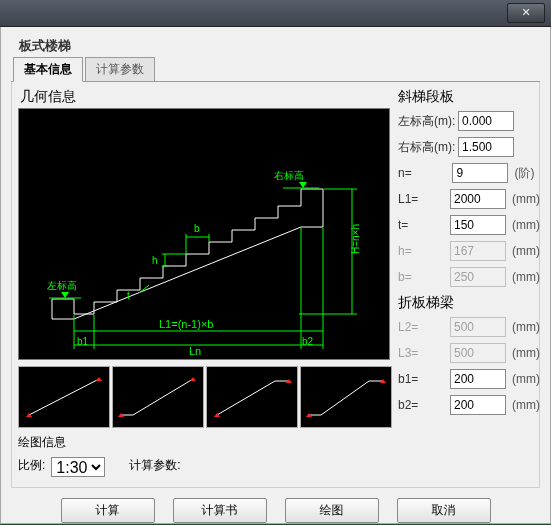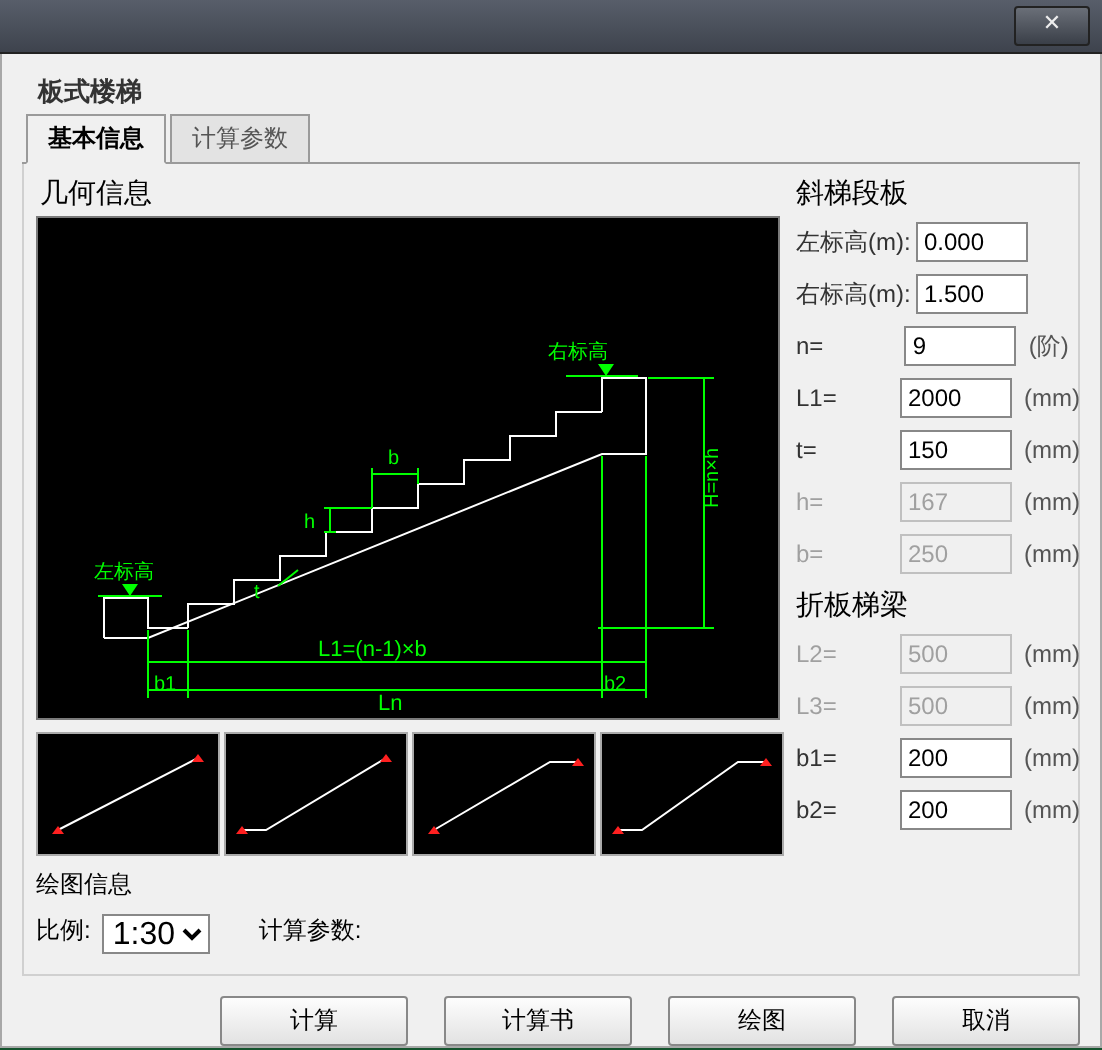--- a/index.html
+++ b/index.html
@@ -23,21 +23,21 @@
 .params{width:140px;padding-top:0}
 .params .sec-title{font-size:14px;margin-bottom:4px}
 .prow{display:flex;align-items:center;margin-bottom:4px;height:22px}
 .prow .lbl{width:60px;color:#333}
 .prow .lbl.disabled{color:#a0a0a0}
 .prow input{width:48px;height:18px;border:1px solid #888;padding:0 3px;font-size:12px;font-family:Liberation Sans, sans-serif}
 .prow input:disabled{background:#f0f0f0;color:#a0a0a0;border-color:#c0c0c0}
 .prow .suf{width:26px;text-align:left;margin-left:6px;color:#555}
 .draw-row{display:flex;align-items:flex-start;margin-top:6px;gap:6px}
 select{border:1px solid #888;height:20px;font-size:16px;background:#fff}
-.btnbar{display:flex;justify-content:flex-end;gap:18px;margin-top:10px}
+.btnbar{display:flex;justify-content:center;gap:18px;margin-top:10px}
 .btn{min-width:68px;padding:3px 12px;border:1px solid #888;background:linear-gradient(#fdfdfd,#e2e2e2);border-radius:2px;text-align:center;cursor:pointer}
 
 .g{stroke:#00ff00;stroke-width:1;fill:none}
 .gt{fill:#00ff00;font:10px "SimSun",Arial}
 .gtb{fill:#00ff00;font:11px "SimSun",Arial}
 .w{stroke:#fff;stroke-width:1;fill:none}
 .r{fill:#ff2020}
 </style>
 </head>
 <body>

